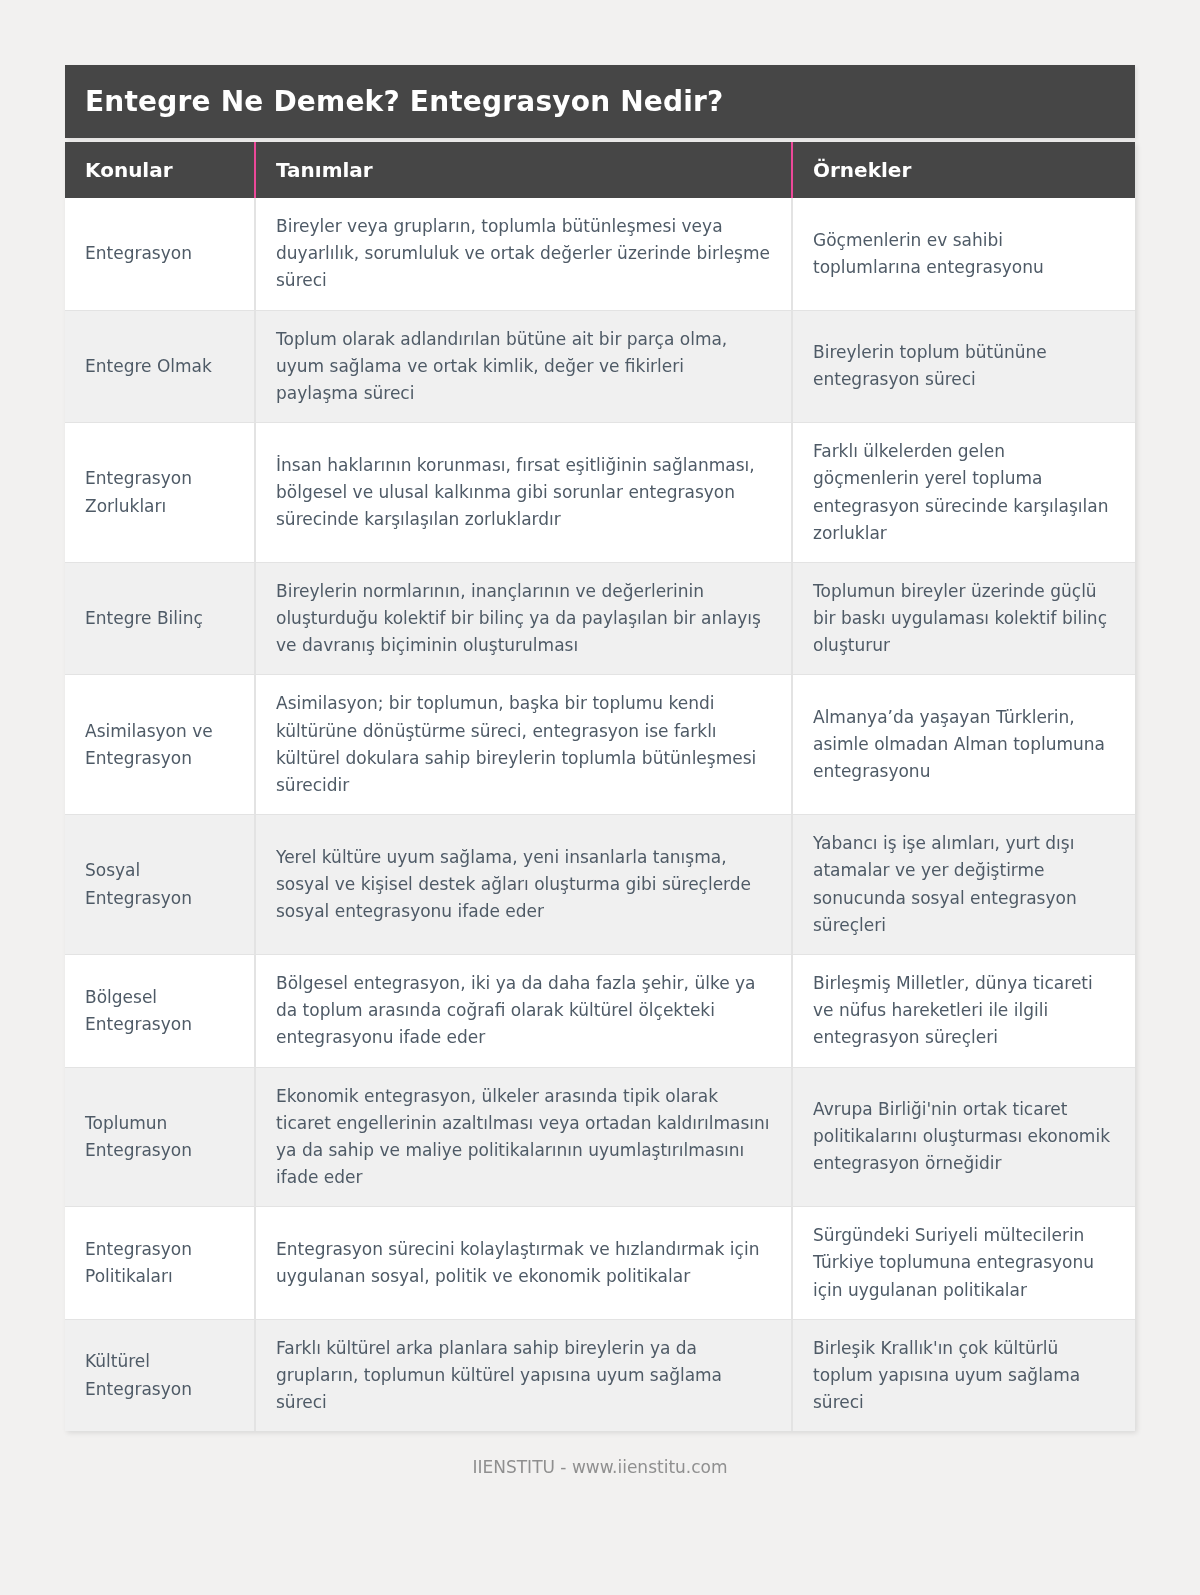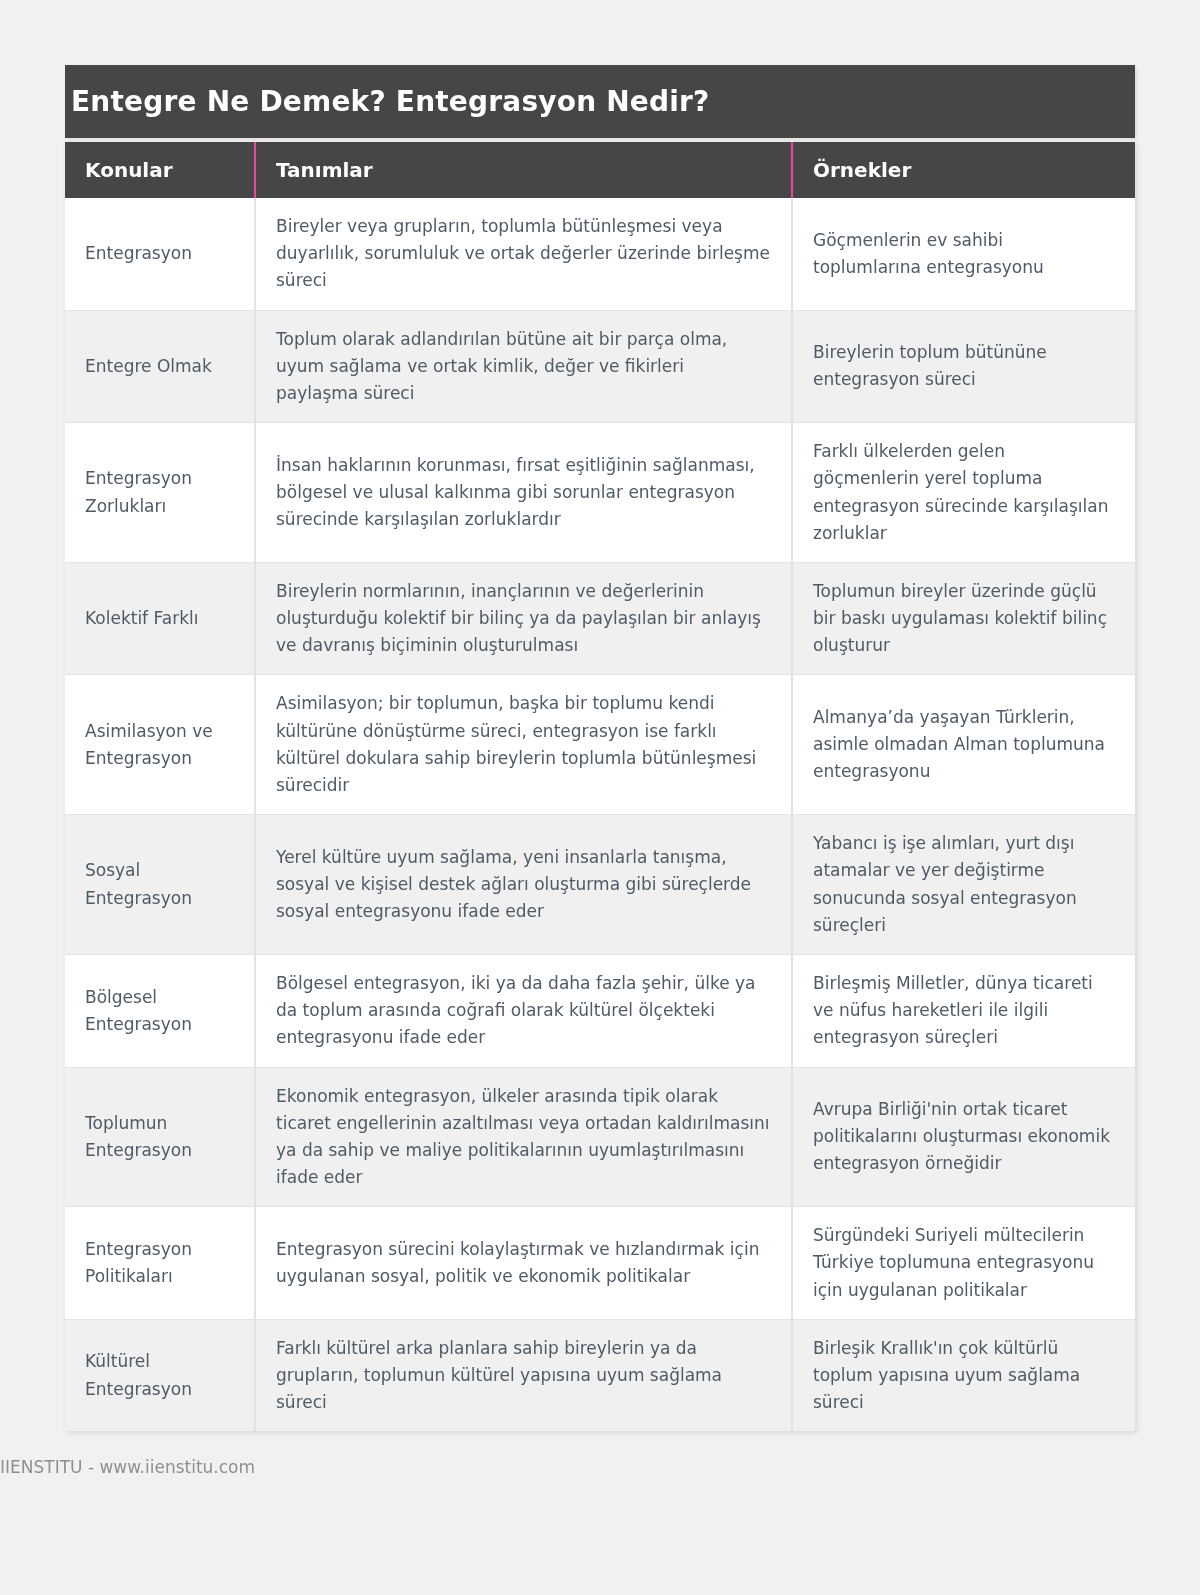--- a/index.html
+++ b/index.html
@@ -16,21 +16,21 @@
     background:var(--page-bg);
     font-family:"DejaVu Sans","Liberation Sans",sans-serif;
   }
   .card{
     width:1070px;
     margin:65px auto 0 auto;
   }
   .title-bar{
     background:var(--dark);
     color:#ffffff;
-    padding:20px 6px;
+    padding:20px 20px;
     margin-bottom:4px;
     box-shadow:2px 2px 4px rgba(0,0,0,0.08);
   }
   .title-bar h1{
     font-size:28px;
     font-weight:bold;
     letter-spacing:0.2px;
   }
   table{
     width:1070px;
@@ -60,20 +60,21 @@
     padding:15px 20px;
     border-left:2px solid var(--line);
     border-top:1px solid var(--line);
   }
   tbody td:first-child{border-left:none;}
   tbody tr:first-child td{border-top:none;}
   tbody tr:nth-child(even) td{background:var(--row-alt);}
   tbody tr:nth-child(odd) td{background:#ffffff;}
   .footer{
     margin-top:26px;
+    text-align:center;
     color:var(--footer);
     font-size:17px;
   }
 </style>
 </head>
 <body>
 
 <div class="card">
   <div class="title-bar">
     <h1>Entegre Ne Demek? Entegrasyon Nedir?</h1>
@@ -101,21 +102,21 @@
           <td>Entegre Olmak</td>
           <td>Toplum olarak adlandırılan bütüne ait bir parça olma, uyum sağlama ve ortak kimlik, değer ve fikirleri paylaşma süreci</td>
           <td>Bireylerin toplum bütününe entegrasyon süreci</td>
         </tr>
         <tr>
           <td>Entegrasyon Zorlukları</td>
           <td>İnsan haklarının korunması, fırsat eşitliğinin sağlanması, bölgesel ve ulusal kalkınma gibi sorunlar entegrasyon sürecinde karşılaşılan zorluklardır</td>
           <td>Farklı ülkelerden gelen göçmenlerin yerel topluma entegrasyon sürecinde karşılaşılan zorluklar</td>
         </tr>
         <tr>
-          <td>Kolektif Farklı</td>
+          <td>Entegre Bilinç</td>
           <td>Bireylerin normlarının, inançlarının ve değerlerinin oluşturduğu kolektif bir bilinç ya da paylaşılan bir anlayış ve davranış biçiminin oluşturulması</td>
           <td>Toplumun bireyler üzerinde güçlü bir baskı uygulaması kolektif bilinç oluşturur</td>
         </tr>
         <tr>
           <td>Asimilasyon ve Entegrasyon</td>
           <td>Asimilasyon; bir toplumun, başka bir toplumu kendi kültürüne dönüştürme süreci, entegrasyon ise farklı kültürel dokulara sahip bireylerin toplumla bütünleşmesi sürecidir</td>
           <td>Almanya’da yaşayan Türklerin, asimle olmadan Alman toplumuna entegrasyonu</td>
         </tr>
         <tr>
           <td>Sosyal Entegrasyon</td>

